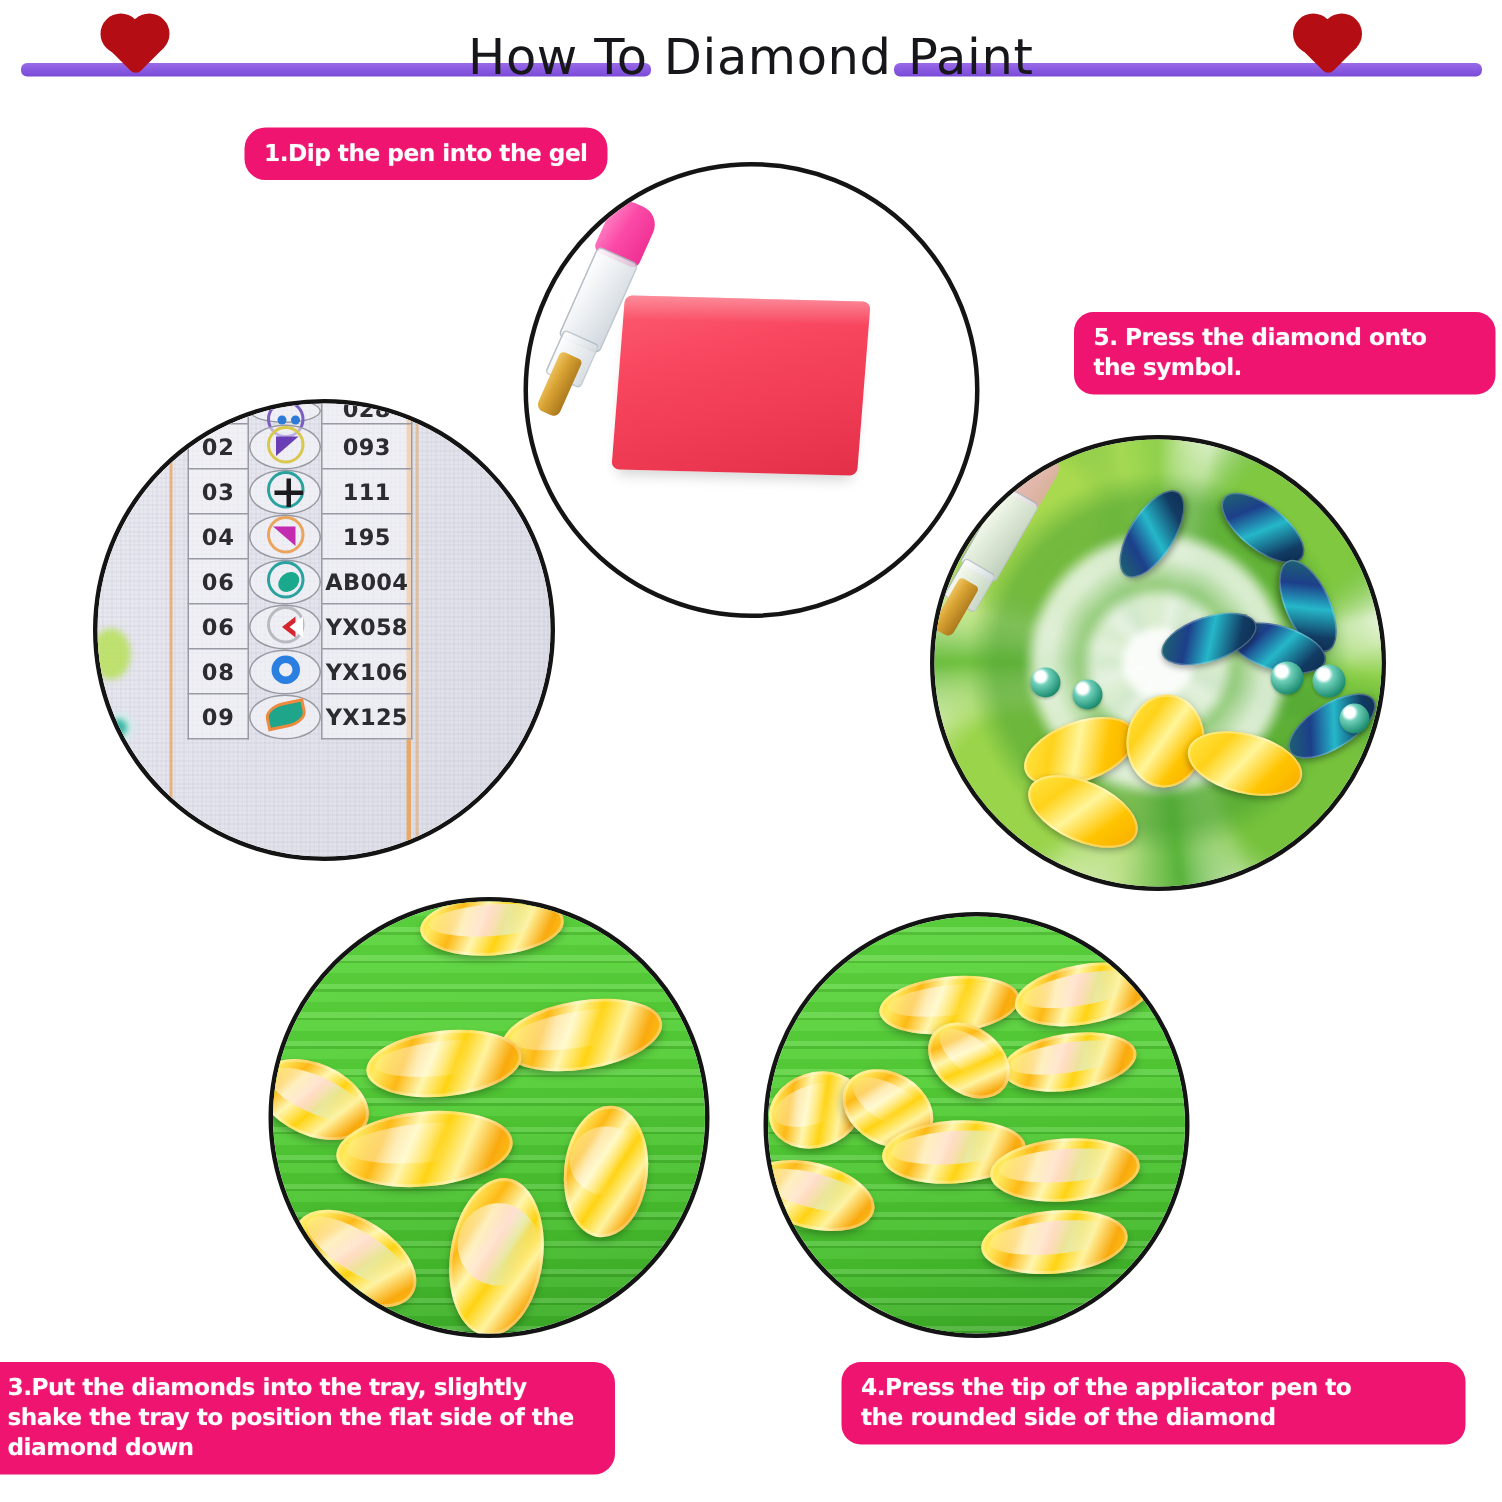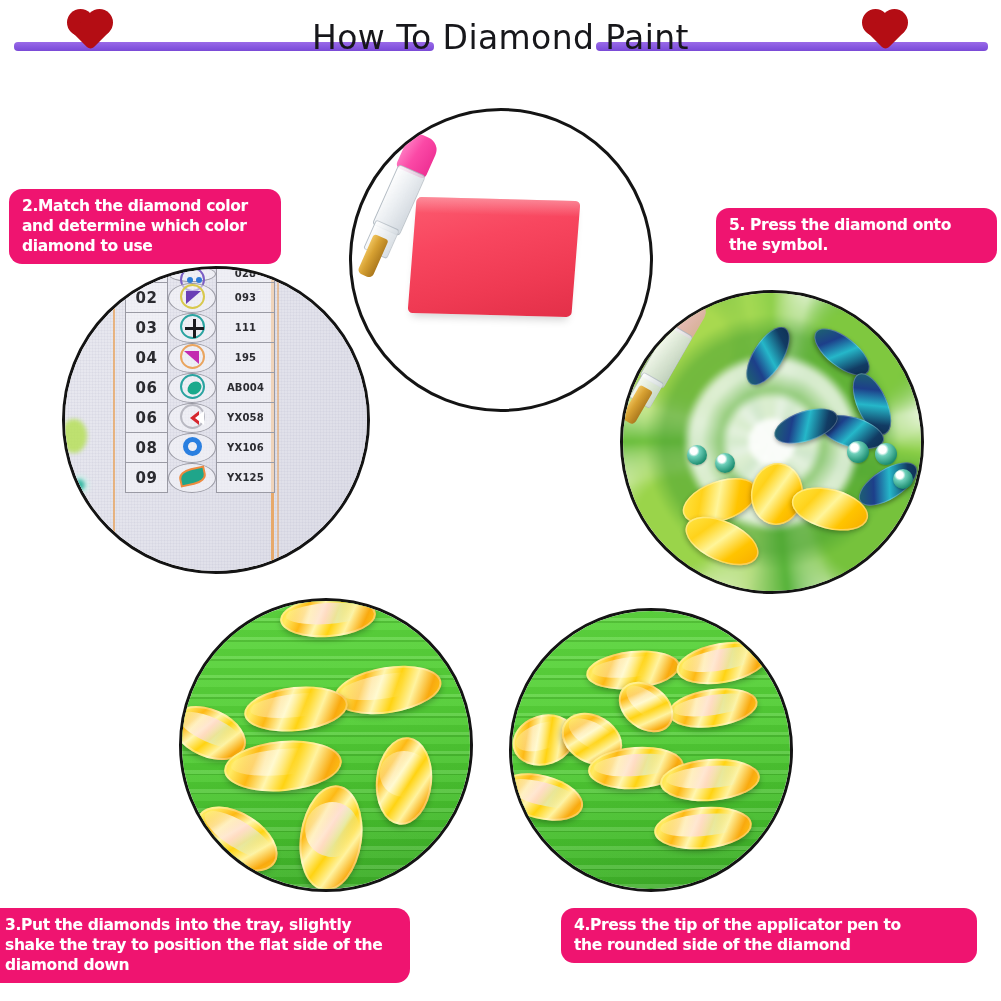--- a/index.html
+++ b/index.html
@@ -140,21 +140,21 @@
   #chart-table td{
     border:1px solid #9a9aa4;
     height:28px;
     padding:0;
     text-align:center;
     vertical-align:middle;
     background:rgba(248,248,252,.55);
   }
   #chart-table td.num{width:44px;font-size:15px;letter-spacing:.5px;}
   #chart-table td.sym{width:46px;}
-  #chart-table td.code{width:60px;font-size:10px;letter-spacing:.2px;}
+  #chart-table td.code{width:60px;font-size:15px;letter-spacing:.2px;}
 
   .sym{display:inline-block;width:25px;height:25px;border-radius:50%;position:relative;vertical-align:middle;}
   .sym-ring{box-sizing:border-box;border:2px solid currentColor;}
   .sym i{position:absolute;display:block;}
 
   
   .g-dots i{width:6px;height:6px;border-radius:50%;background:#2d7bd6;top:8px;}
   .g-dots i.a{left:5px;} .g-dots i.b{left:14px;}
   .g-tri i{left:4px;top:5px;width:0;height:0;border-left:15px solid #6a3fb5;border-bottom:13px solid transparent;}
   .g-plus i.h{left:3px;top:11px;width:19px;height:3px;background:#1b1b1f;}
@@ -259,23 +259,21 @@
     </div>
     <div class="heart" id="heart-right">
       <span class="lobe l1"></span>
         <span class="lobe l2"></span>
         <span class="tip"></span>
     </div>
 
     <div id="page-title">How To Diamond Paint</div>
   </div>
 
-  <div class="badge" id="badge-2">2.Match the diamond color
-and determine which color
-diamond to use</div>
+  <div class="badge" id="badge-1">1.Dip the pen into the gel</div>
   <div class="badge" id="badge-5">5.  Press the diamond onto
 the symbol.</div>
   <div class="badge" id="badge-3">3.Put the diamonds into the tray, slightly
 shake the tray to position the flat side of the
 diamond down</div>
   <div class="badge" id="badge-4">4.Press the tip of the applicator pen to
 the rounded side of the diamond</div>
 
   <div class="circ" id="circle-gel">
     <div id="gel-pad"></div>

